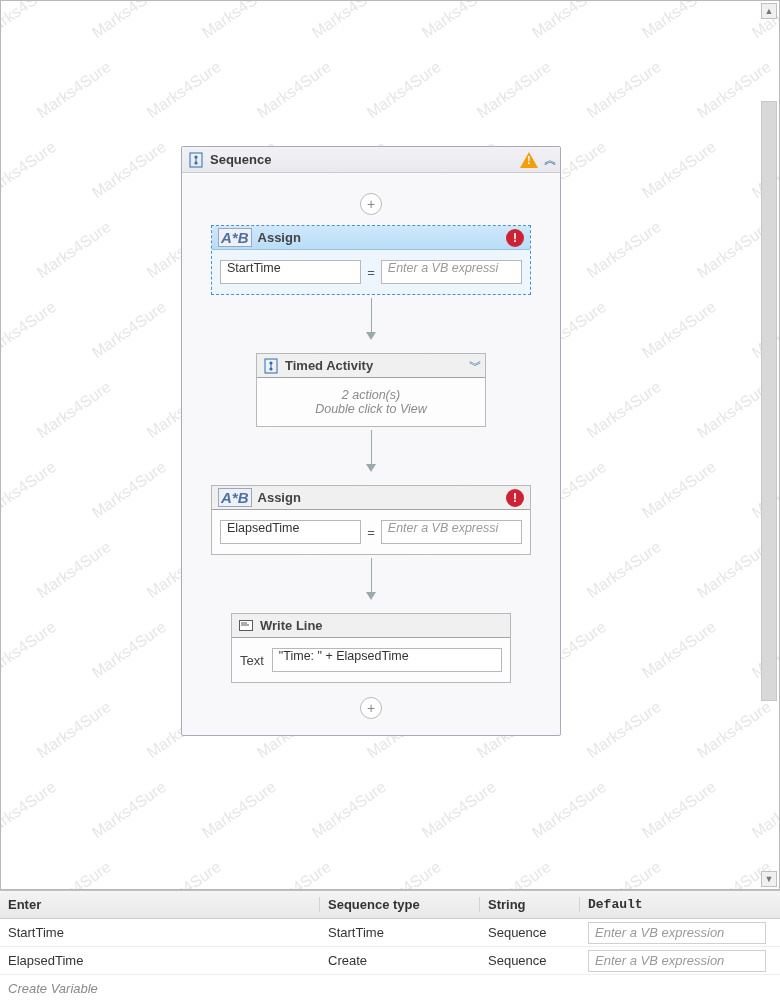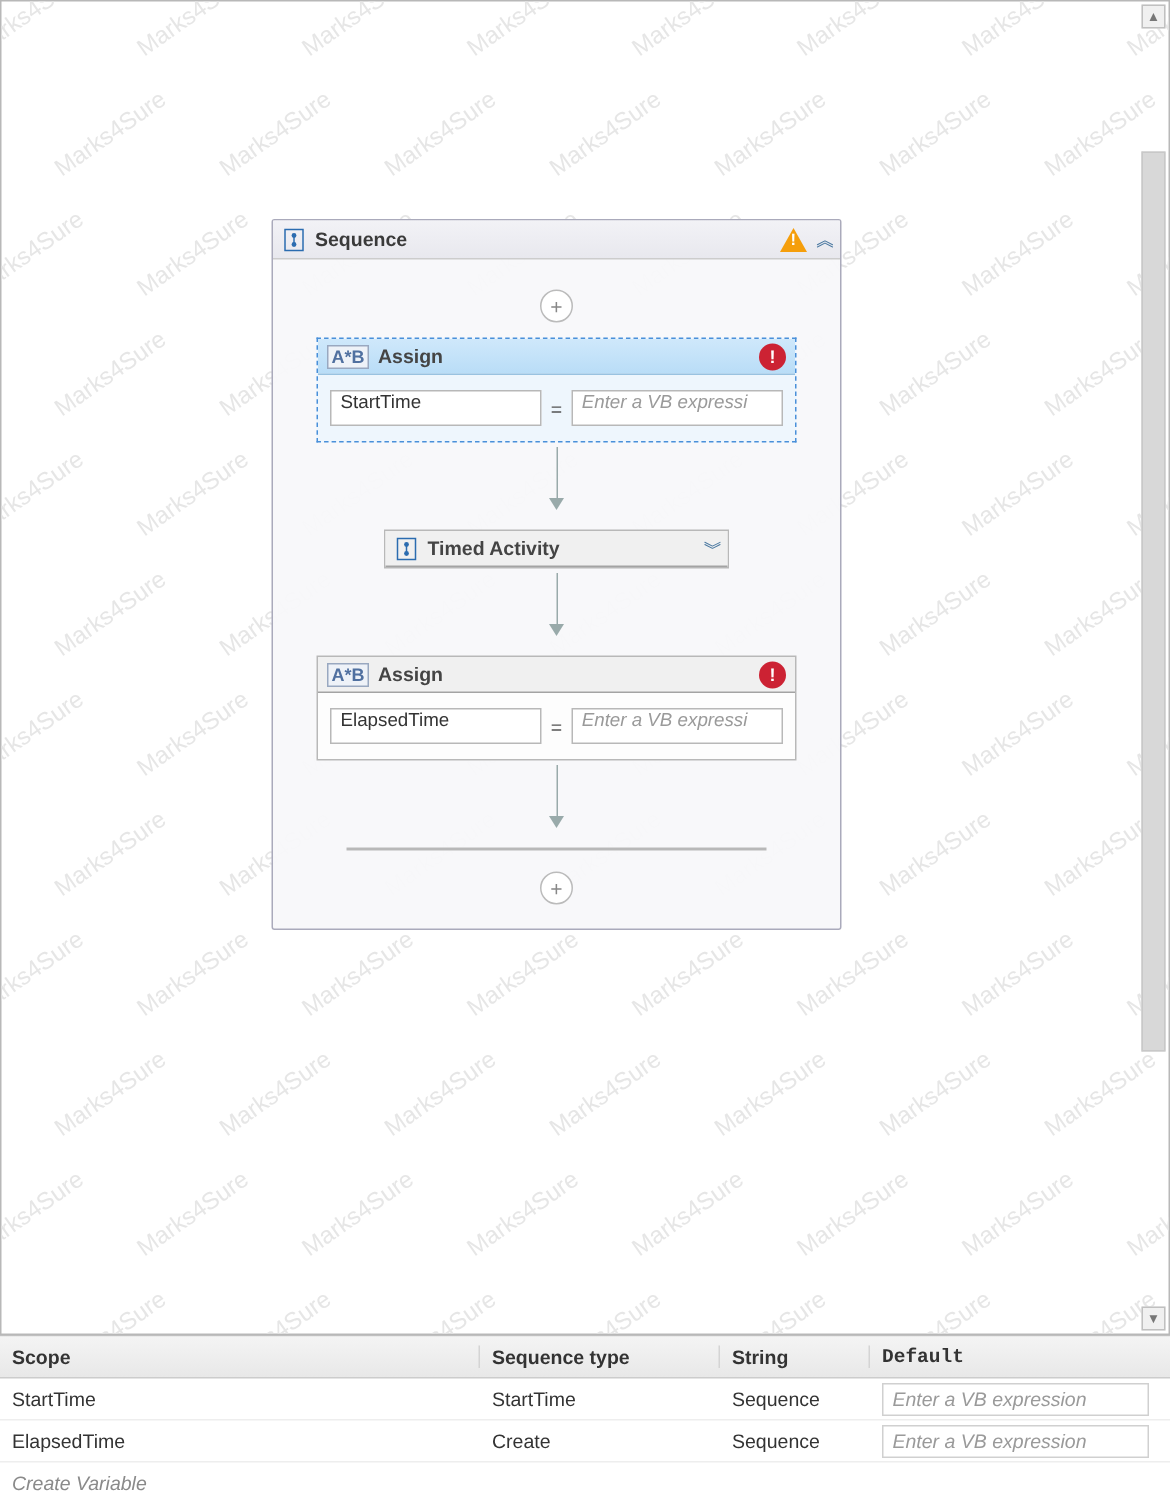--- a/index.html
+++ b/index.html
@@ -146,21 +146,21 @@
     border-left: 9px solid transparent;
     border-right: 9px solid transparent;
     border-bottom: 16px solid #f59e0b;
     position: relative; margin-right: 6px;
   }
   .warn-tri::after {
     content: "!"; position: absolute; left: -2px; top: 2px; color: #fff; font-size: 11px; font-weight: bold;
   }
   .chevrons { color: #4a78a0; font-size: 13px; letter-spacing: -3px; }
 
-  .ab-icon { font-size: 12px; font-weight: bold; color: #5070a0; border: 1px solid #99a8c0; padding: 0 2px; background: #eef2f8; }
+  .ab-icon { font-size: 15px; font-weight: bold; color: #5070a0; border: 1px solid #99a8c0; padding: 0 2px; background: #eef2f8; font-style: italic; }
 
   .seq-icon svg, .wl-icon svg { display: block; }
 
   
   .var-panel { border-top: 1px solid #c0c0c0; }
   .var-header, .var-row {
     display: grid;
     grid-template-columns: 320px 160px 100px 1fr;
     align-items: center;
     height: 28px;
@@ -338,20 +338,24 @@
             <svg width="16" height="16">
                 <rect x="2" y="1" width="12" height="14" fill="none" stroke="#2b6cb0" stroke-width="1"></rect>
                 <circle cx="8" cy="5" r="1.6" fill="#2b6cb0"></circle>
                 <circle cx="8" cy="11" r="1.6" fill="#2b6cb0"></circle>
                 <line x1="8" y1="5" x2="8" y2="11" stroke="#2b6cb0"></line>
               </svg>
           </span>
           <span class="label">Timed Activity</span>
           <span class="chevrons">︾</span>
         </div>
+        <div class="activity-body timed-box">
+          <div class="info">2 action(s)</div>
+          <div class="info">Double click to View</div>
+        </div>
       </div>
 
       <div class="arrow-down">
           <div class="line"></div>
           <div class="head"></div>
         </div>
 
       <div class="activity-box">
         <div class="activity-header">
           <span class="ab-icon">A*B</span>
@@ -366,32 +370,47 @@
           </div>
         </div>
       </div>
 
       <div class="arrow-down">
           <div class="line"></div>
           <div class="head"></div>
         </div>
 
       <div class="activity-box" style="width:280px">
+        <div class="activity-header">
+          <span class="iconbox wl-icon">
+            <svg width="16" height="16">
+                <rect x="1" y="2" width="14" height="11" fill="#5a5a5a"></rect>
+                <rect x="2" y="3" width="12" height="9" fill="#fff"></rect>
+                <line x1="3" y1="5" x2="9" y2="5" stroke="#5a5a5a"></line>
+                <line x1="3" y1="7" x2="11" y2="7" stroke="#5a5a5a"></line>
+              </svg>
+          </span>
+          <span class="label">Write Line</span>
+        </div>
+        <div class="writeline-body">
+          <span class="lbl">Text</span>
+          <div class="expr-input">"Time: " + ElapsedTime</div>
+        </div>
       </div>
 
       <div style="height:14px"></div>
       <div class="plus-circle">+</div>
 
     </div>
   </div>
 </div>
 
 <div class="var-panel">
   <div class="var-header">
-    <div>Scope</div>
+    <div>Enter</div>
     <div>Sequence type</div>
     <div>String</div>
     <div>Default</div>
   </div>
   <div class="var-row">
     <div>StartTime</div>
     <div>StartTime</div>
     <div>Sequence</div>
     <div>
         <div class="var-default">Enter a VB expression</div>

